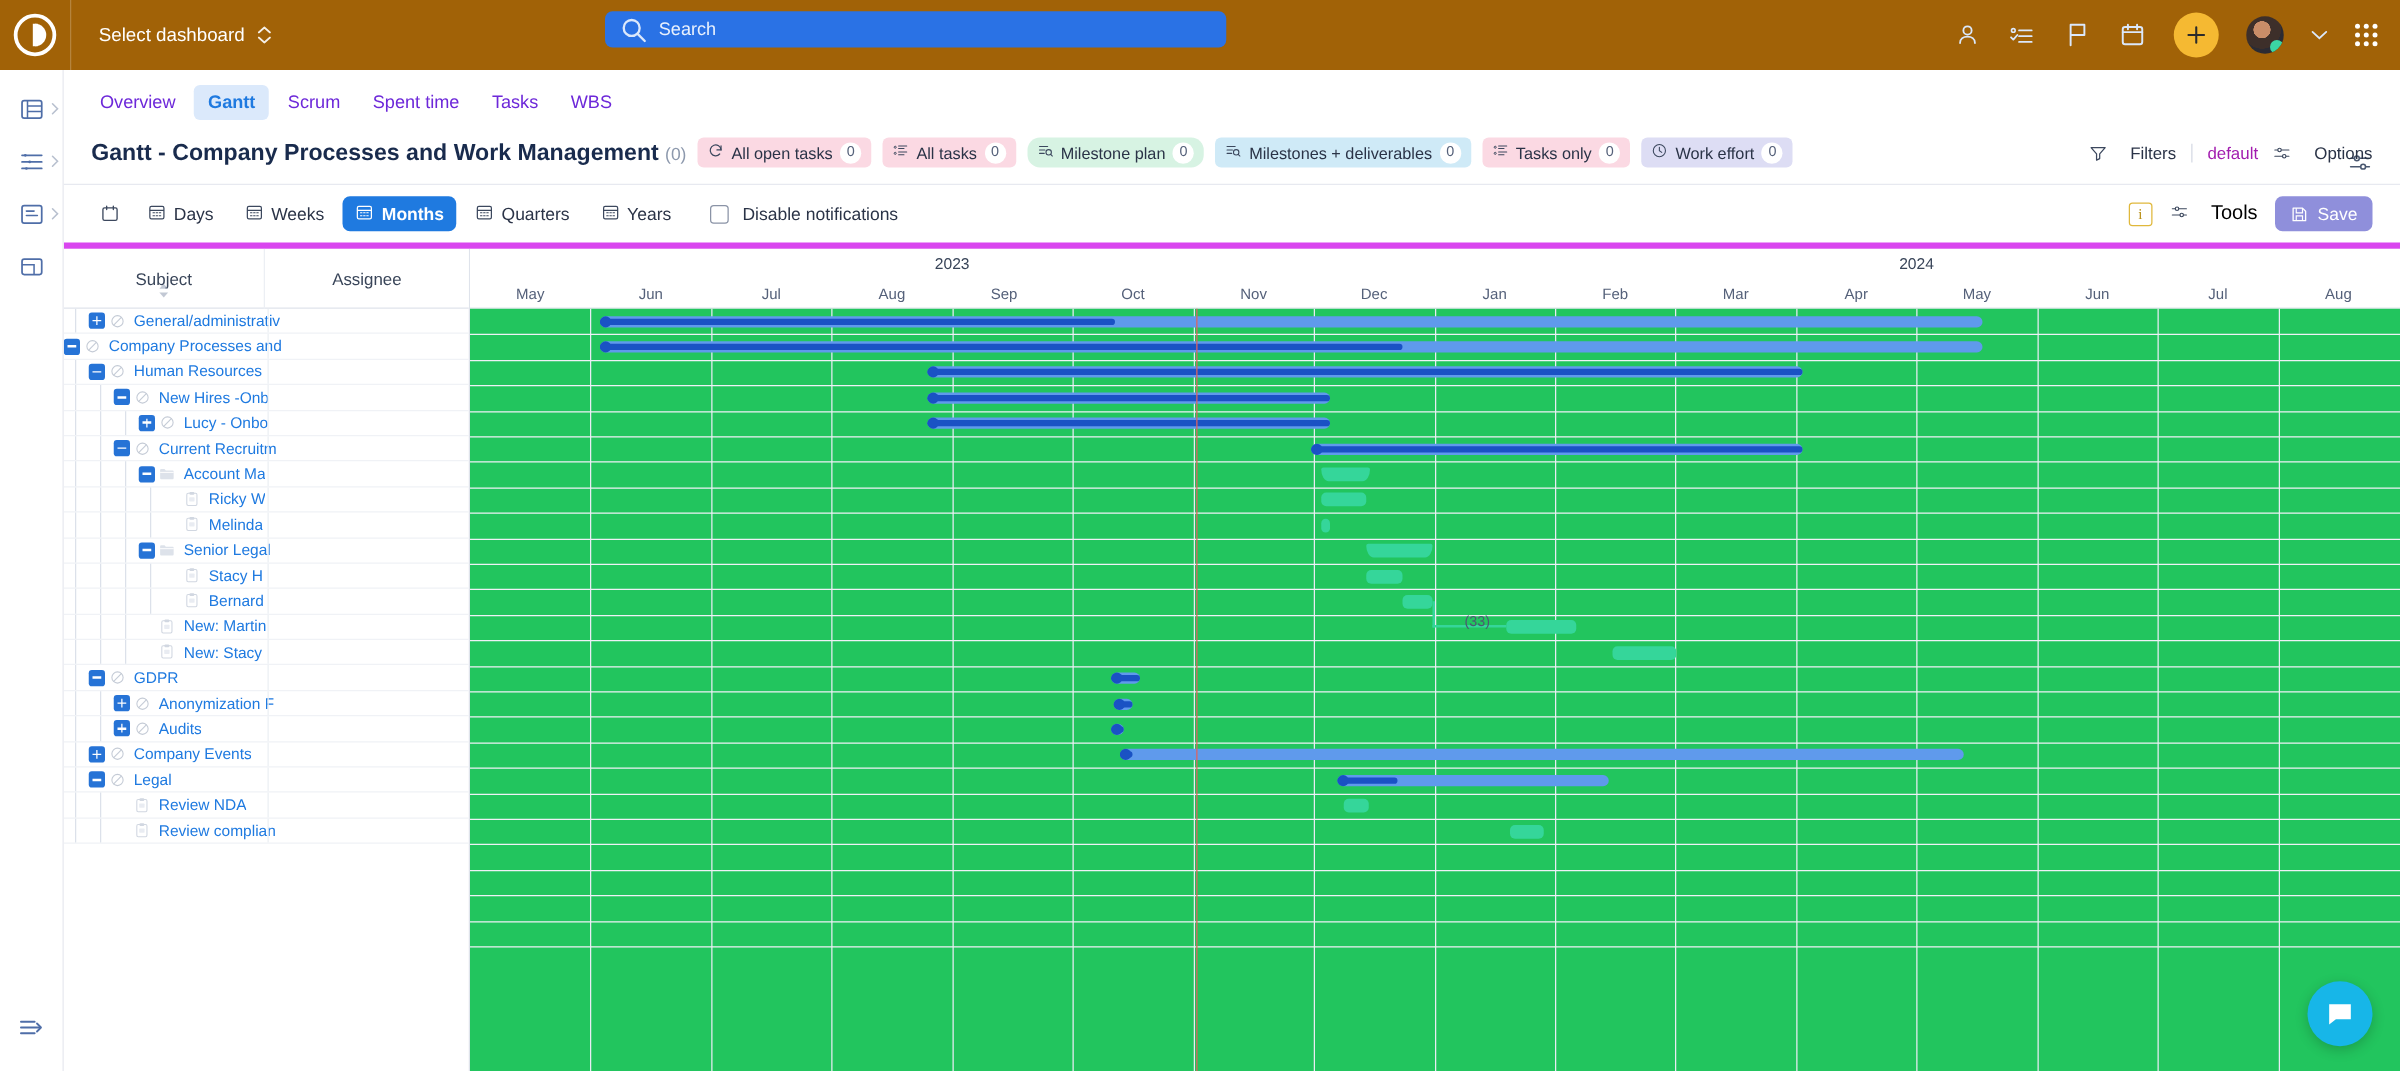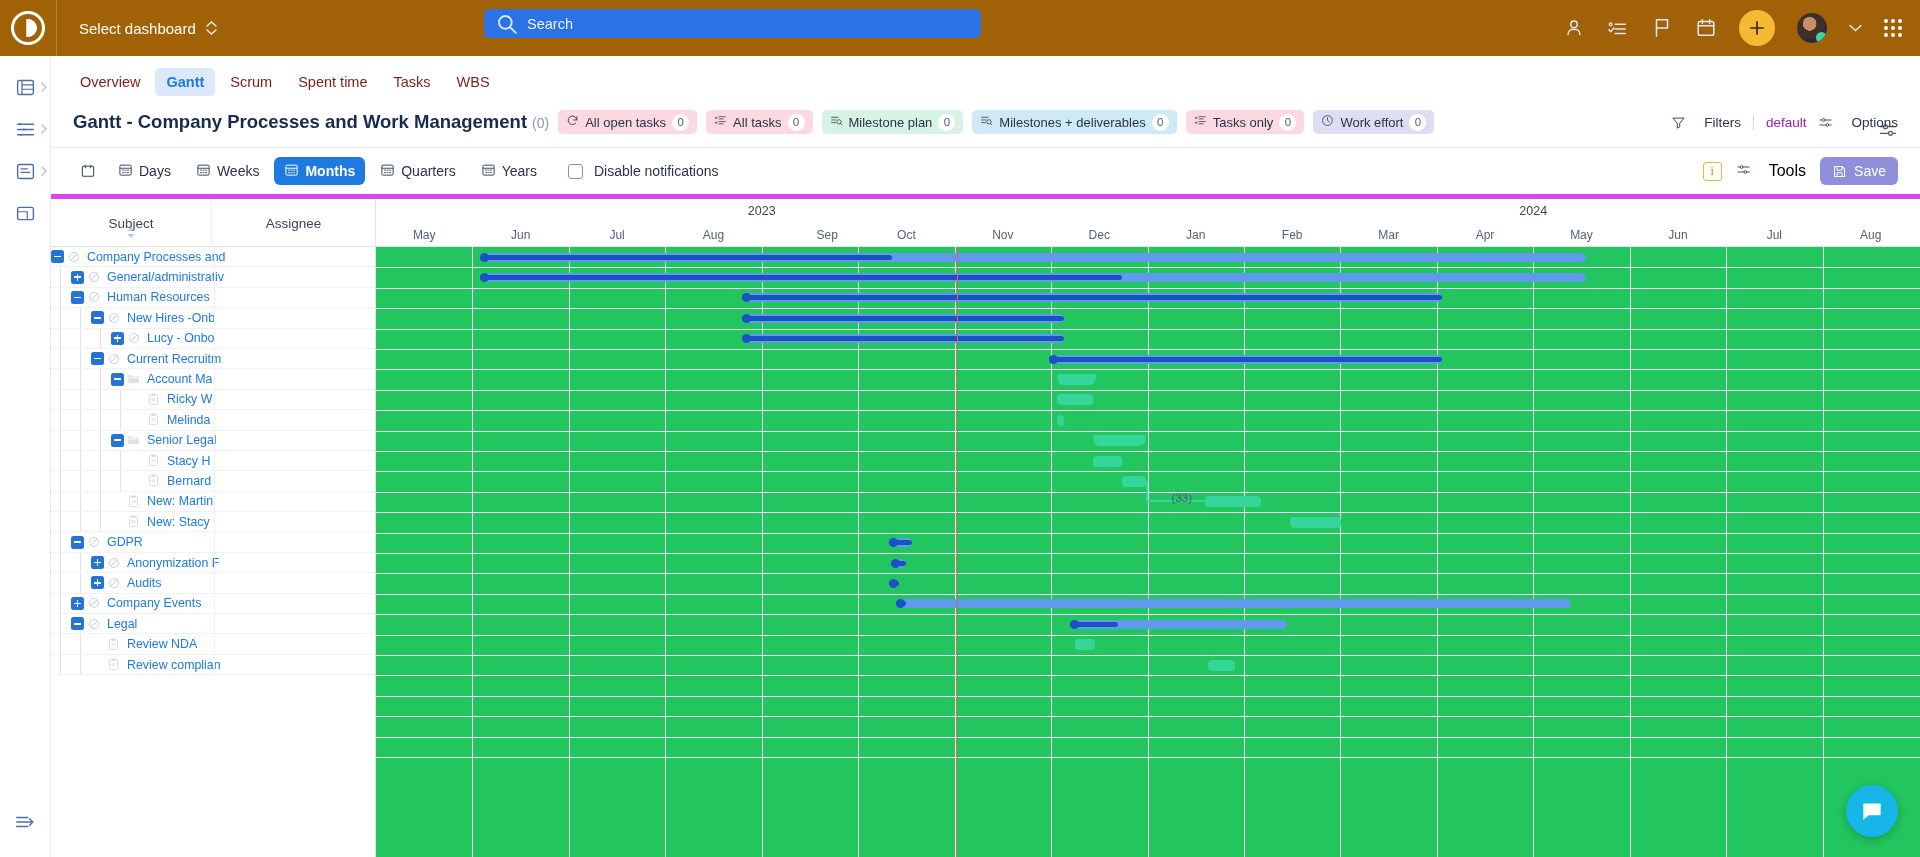--- a/index.html
+++ b/index.html
@@ -77,21 +77,21 @@
   .main { flex: 1; min-width: 0; display: flex; flex-direction: column; background: #fff; }
 
   .title-row { display: flex; align-items: center; padding: 16px 22px 0 22px; }
   .page-title { font-size: 26.5px; font-weight: 700; color: #192b4d; letter-spacing: -.3px; }
   .heart { margin-left: 14px; cursor: pointer; }
   .parents { margin-left: auto; color: #6b7a93; font-size: 13.5px; }
   .settings-right { position: absolute; right: 22px; top: 120px; cursor: pointer; }
 
   .tabs { display: flex; align-items: center; gap: 4px; padding: 12px 22px 0 18px; }
   .tab {
-    padding: 6px 11px; font-size: 14.5px; color: #7f1d1d; border-radius: 5px; cursor: pointer;
+    padding: 6px 11px; font-size: 14.5px; color: #6d28d9; border-radius: 5px; cursor: pointer;
   }
   .tab.active { background: #dbe9fb; color: #1f7ae0; font-weight: 600; }
 
   .subhead {
     display: flex; align-items: center; gap: 9px; padding: 14px 22px 13px 22px;
     border-bottom: 1px solid #e7e9f0; position: relative;
   }
   .subhead-title { font-size: 18.5px; font-weight: 700; color: #192b4d; white-space: nowrap; }
   .subhead-count { color: #8d99ad; font-size: 14px; font-weight: 400; margin-left: 5px; }
   .chip {
@@ -353,21 +353,21 @@
           </div>
           <div class="chip" style="background: rgb(251, 217, 227);">
             <span><svg width="13" height="13" viewBox="0 0 24 24">
                 <circle cx="4" cy="7" r="1.5" stroke="#3c485e" stroke-width="1.4" fill="none"></circle>
                 <circle cx="4" cy="16" r="1.5" stroke="#3c485e" stroke-width="1.4" fill="none"></circle>
                 <path d="M9 5h12M9 9h8M9 14h12M9 18h8" stroke="#3c485e" stroke-width="1.5" stroke-linecap="round"></path>
               </svg></span>
             <span>All tasks</span>
             <span class="cnt">0</span>
           </div>
-          <div class="chip" style="background: rgb(215, 243, 227);">
+          <div class="chip" style="background: rgb(215, 243, 227); border-radius: 10px;">
             <span><svg width="13" height="13" viewBox="0 0 24 24">
                 <path d="M3 6h12M3 11h8M3 16h7" stroke="#3c485e" stroke-width="1.6" stroke-linecap="round"></path>
                 <circle cx="16.5" cy="14.5" r="4" stroke="#3c485e" stroke-width="1.6" fill="none"></circle>
                 <path d="M19.5 17.5L22 20" stroke="#3c485e" stroke-width="1.6" stroke-linecap="round"></path>
               </svg></span>
             <span>Milestone plan</span>
             <span class="cnt">0</span>
           </div>
           <div class="chip" style="background: rgb(207, 234, 247);">
             <span><svg width="13" height="13" viewBox="0 0 24 24">
@@ -501,42 +501,42 @@
               </svg>
             </span>
           </div>
           <div class="th th-assignee">
             <span>Assignee</span>
           </div>
         </div>
         <div class="rows" id="tablerows">
             <div class="row">
               <div class="tree">
+                <div class="indent line"></div>
+                <div class="toggle plus"></div>
+                <div class="type-ic">
+                  <svg width="12" height="12" viewBox="0 0 24 24">
+                    <circle cx="12" cy="12" r="9" stroke="#7c8ba3" stroke-width="1.7" fill="none"></circle>
+                    <path d="M5.5 18.5L18.5 5.5" stroke="#7c8ba3" stroke-width="1.7"></path>
+                  </svg>
+                </div>
+                <div class="subj">General/administrativ</div>
+              </div>
+              <div class="cell-assignee"></div>
+            </div>
+            <div class="row">
+              <div class="tree">
                 <div class="toggle"></div>
                 <div class="type-ic">
                   <svg width="12" height="12" viewBox="0 0 24 24">
                     <circle cx="12" cy="12" r="9" stroke="#7c8ba3" stroke-width="1.7" fill="none"></circle>
                     <path d="M5.5 18.5L18.5 5.5" stroke="#7c8ba3" stroke-width="1.7"></path>
                   </svg>
                 </div>
                 <div class="subj">Company Processes and</div>
-              </div>
-              <div class="cell-assignee"></div>
-            </div>
-            <div class="row">
-              <div class="tree">
-                <div class="indent line"></div>
-                <div class="toggle plus"></div>
-                <div class="type-ic">
-                  <svg width="12" height="12" viewBox="0 0 24 24">
-                    <circle cx="12" cy="12" r="9" stroke="#7c8ba3" stroke-width="1.7" fill="none"></circle>
-                    <path d="M5.5 18.5L18.5 5.5" stroke="#7c8ba3" stroke-width="1.7"></path>
-                  </svg>
-                </div>
-                <div class="subj">General/administrativ</div>
               </div>
               <div class="cell-assignee"></div>
             </div>
             <div class="row">
               <div class="tree">
                 <div class="indent line"></div>
                 <div class="toggle"></div>
                 <div class="type-ic">
                   <svg width="12" height="12" viewBox="0 0 24 24">
                     <circle cx="12" cy="12" r="9" stroke="#7c8ba3" stroke-width="1.7" fill="none"></circle>
@@ -839,21 +839,21 @@
       </div>
 
       <div class="tl">
         <div class="tl-head" id="tlhead">
             <div class="tl-year" style="left: 0px; width: 771.5px;">2023</div>
             <div class="tl-year" style="left: 771.5px; width: 771.5px;">2024</div>
             <div class="tl-month" style="left: 0px; width: 96.4375px;">May</div>
             <div class="tl-month" style="left: 96.4375px; width: 96.4375px;">Jun</div>
             <div class="tl-month" style="left: 192.875px; width: 96.4375px;">Jul</div>
             <div class="tl-month" style="left: 289.312px; width: 96.4375px;">Aug</div>
-            <div class="tl-month" style="left: 403px; width: 96.4375px;">Sep</div>
+            <div class="tl-month" style="left: 379px; width: 96.4375px;">Sep</div>
             <div class="tl-month" style="left: 482.188px; width: 96.4375px;">Oct</div>
             <div class="tl-month" style="left: 578.625px; width: 96.4375px;">Nov</div>
             <div class="tl-month" style="left: 675.062px; width: 96.4375px;">Dec</div>
             <div class="tl-month" style="left: 771.5px; width: 96.4375px;">Jan</div>
             <div class="tl-month" style="left: 867.938px; width: 96.4375px;">Feb</div>
             <div class="tl-month" style="left: 964.375px; width: 96.4375px;">Mar</div>
             <div class="tl-month" style="left: 1060.81px; width: 96.4375px;">Apr</div>
             <div class="tl-month" style="left: 1157.25px; width: 96.4375px;">May</div>
             <div class="tl-month" style="left: 1253.69px; width: 96.4375px;">Jun</div>
             <div class="tl-month" style="left: 1350.12px; width: 96.4375px;">Jul</div>

